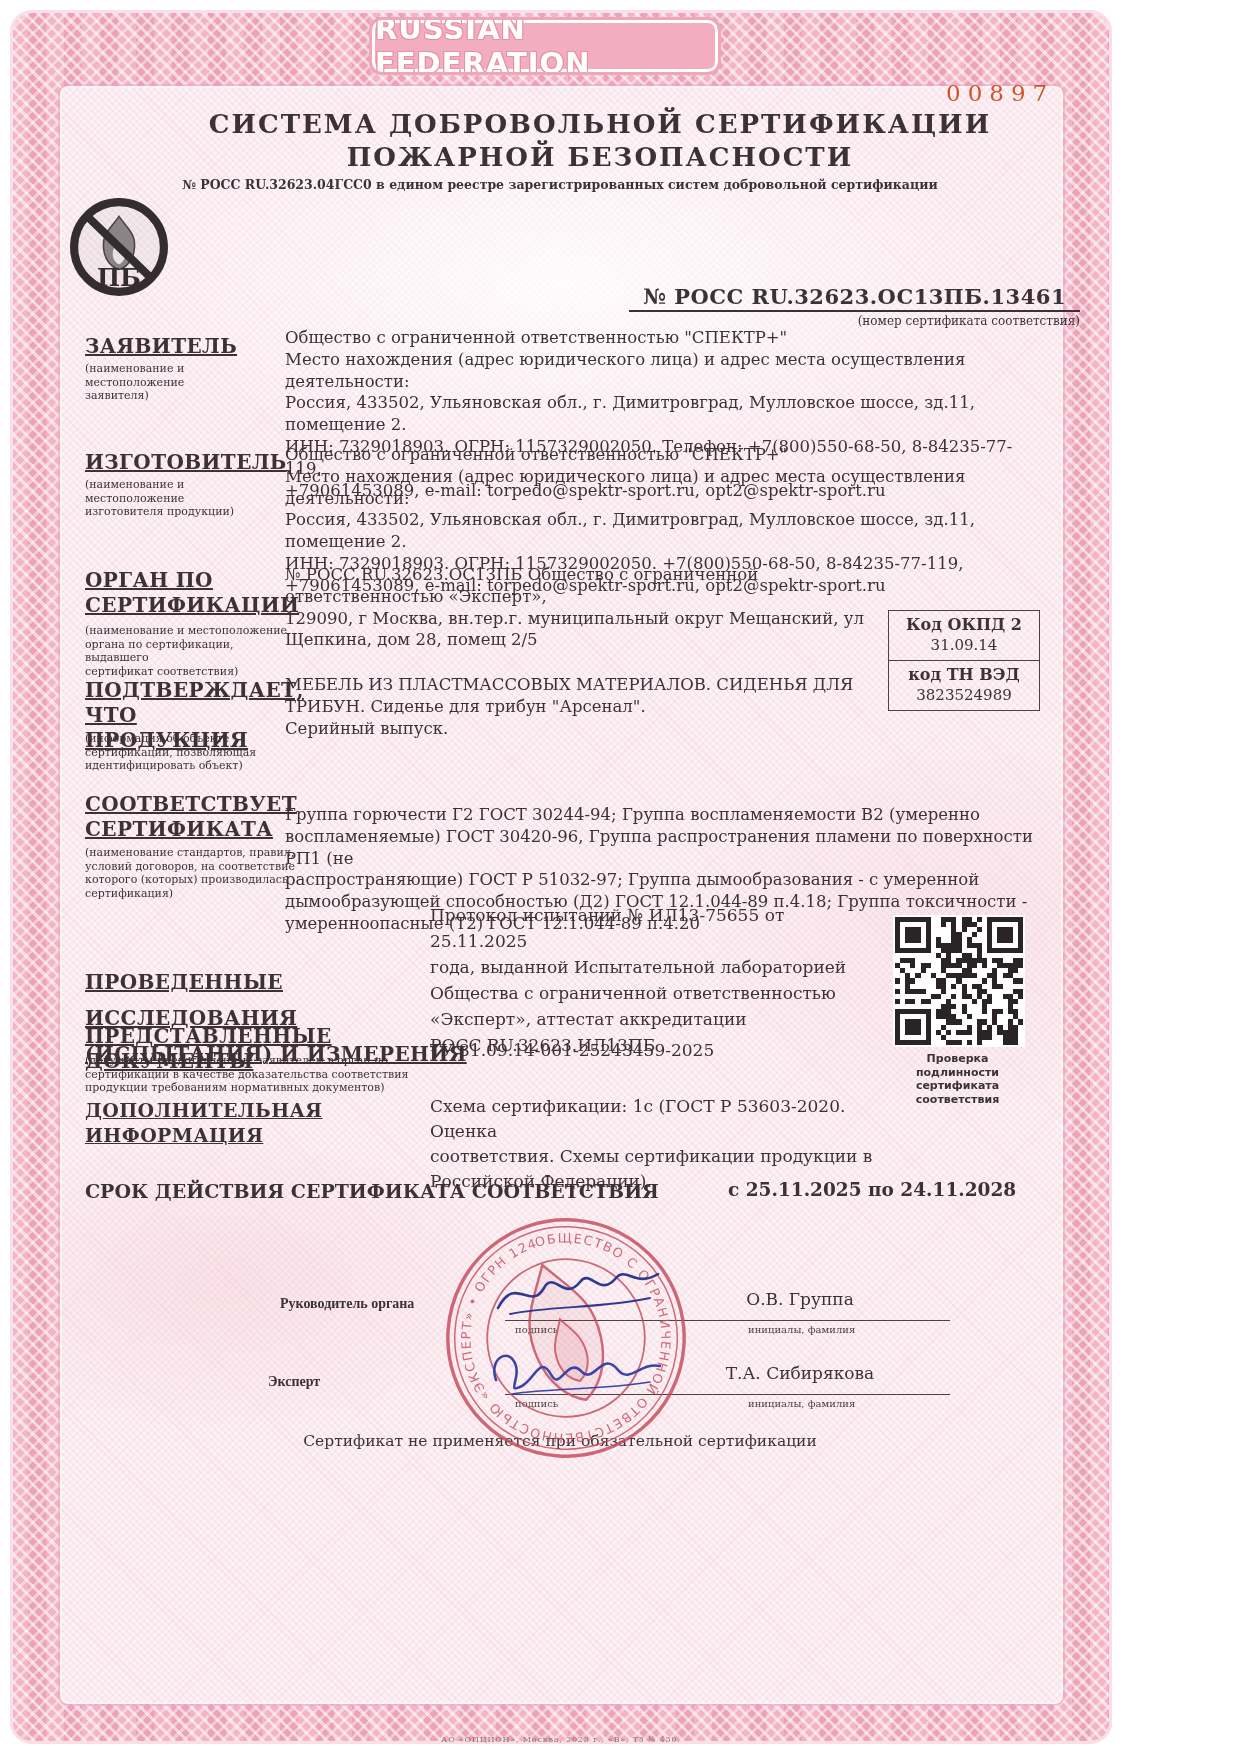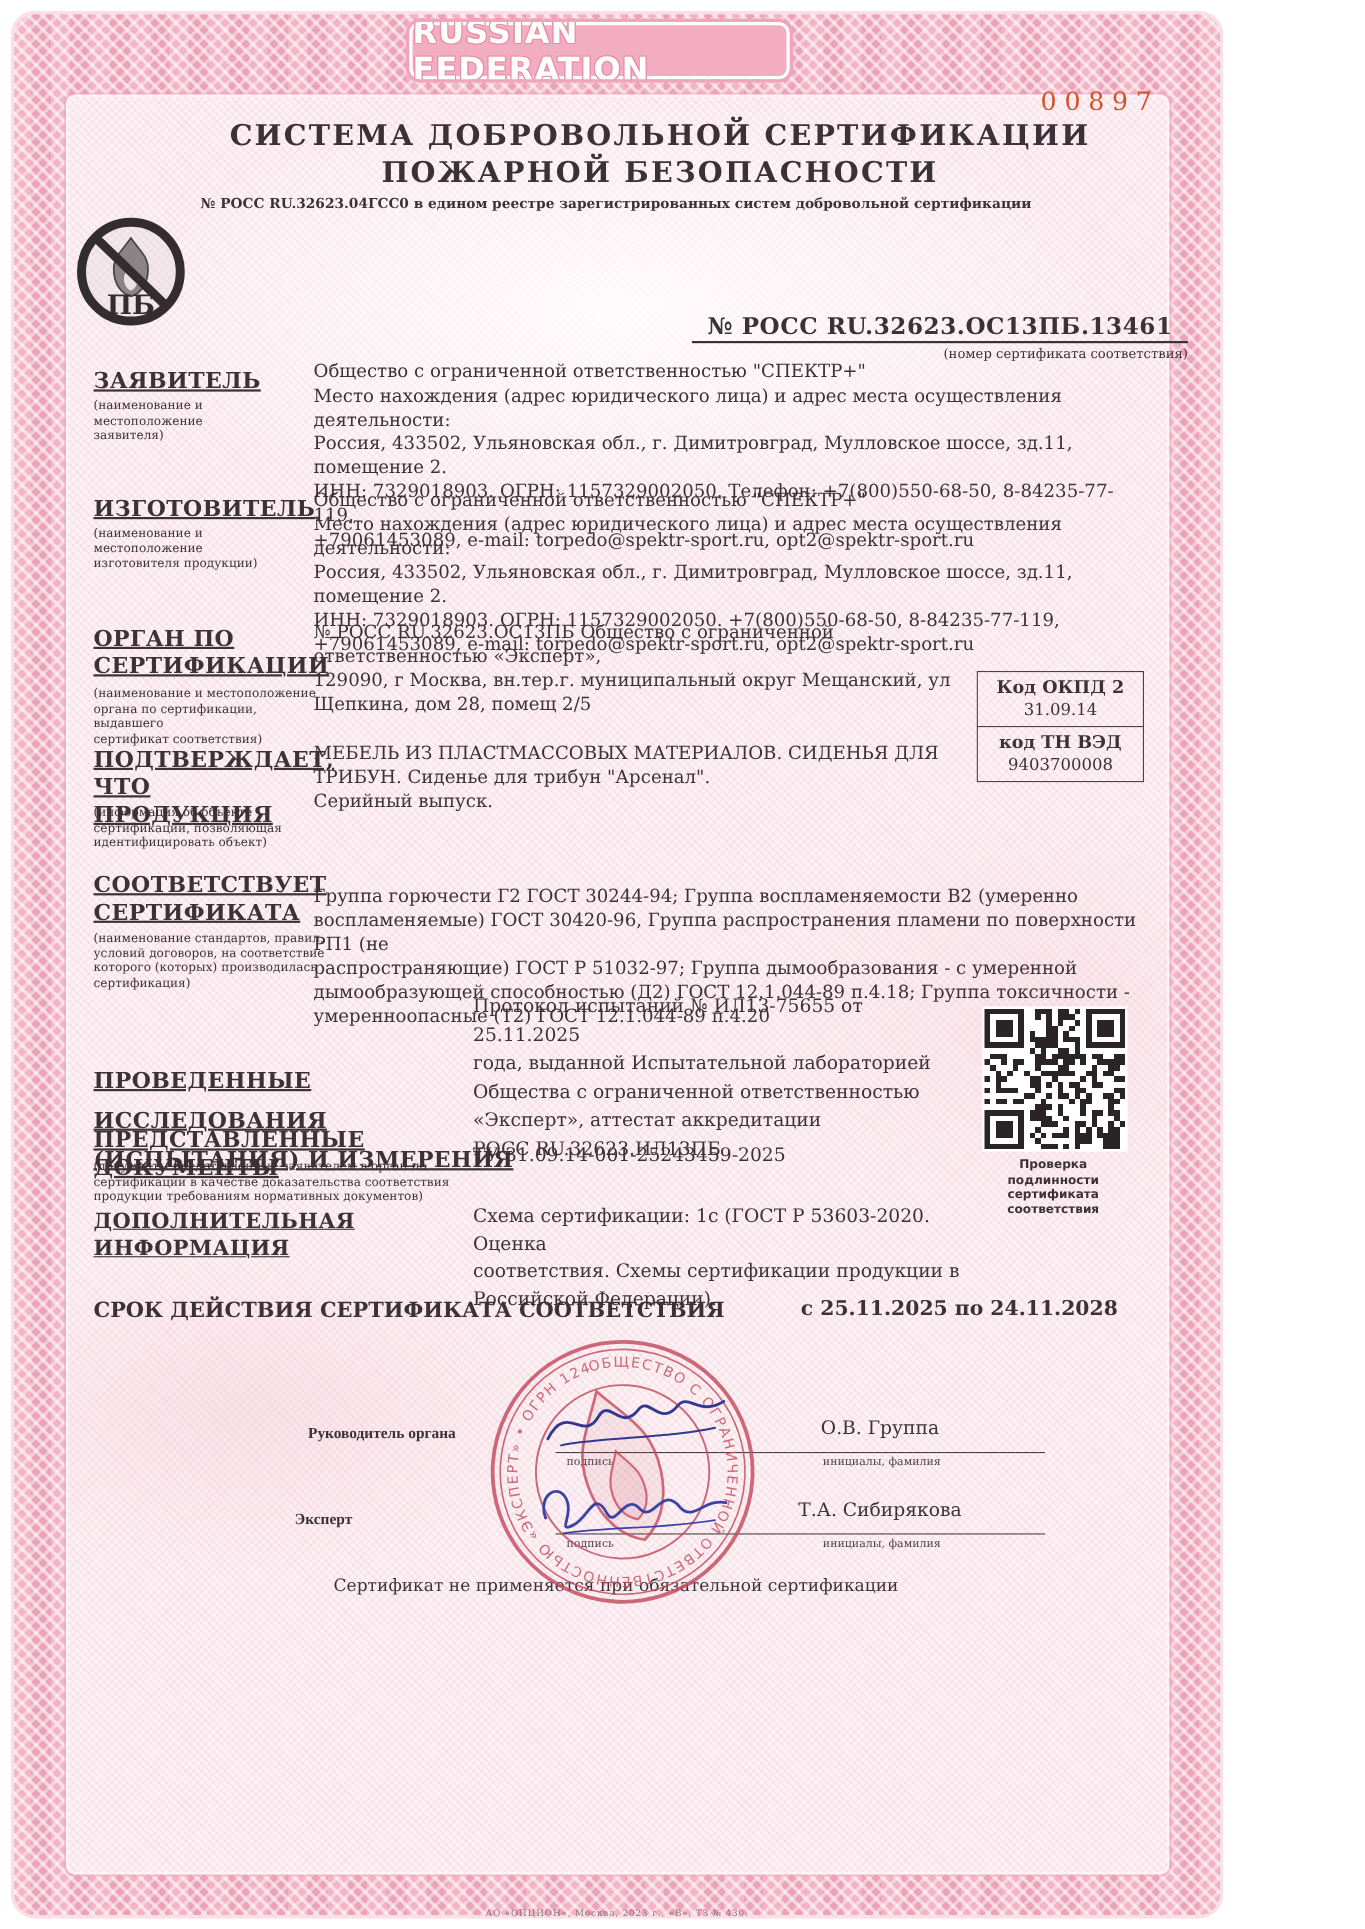--- a/index.html
+++ b/index.html
@@ -127,21 +127,21 @@
 129090, г Москва, вн.тер.г. муниципальный округ Мещанский, ул
 Щепкина, дом 28, помещ 2/5</div>
 
   <div class="code-box">
     <div class="code-cell">
       <div class="code-label">Код ОКПД 2</div>
       <div class="code-value">31.09.14</div>
     </div>
     <div class="code-cell">
       <div class="code-label">код ТН ВЭД</div>
-      <div class="code-value">9403700008</div>
+      <div class="code-value">3823524989</div>
     </div>
   </div>
 
   <div class="abs sec-label" style="left:85px;top:678px;width:210px;">ПОДТВЕРЖДАЕТ,
 ЧТО ПРОДУКЦИЯ</div>
   <div class="abs sec-caption" style="left:85px;top:732px;width:200px;">(информация об объекте
 сертификации, позволяющая
 идентифицировать объект)</div>
   <div class="abs sec-text" style="left:285px;top:674px;width:600px;">МЕБЕЛЬ ИЗ ПЛАСТМАССОВЫХ МАТЕРИАЛОВ. СИДЕНЬЯ ДЛЯ
 ТРИБУН. Сиденье для трибун "Арсенал".

